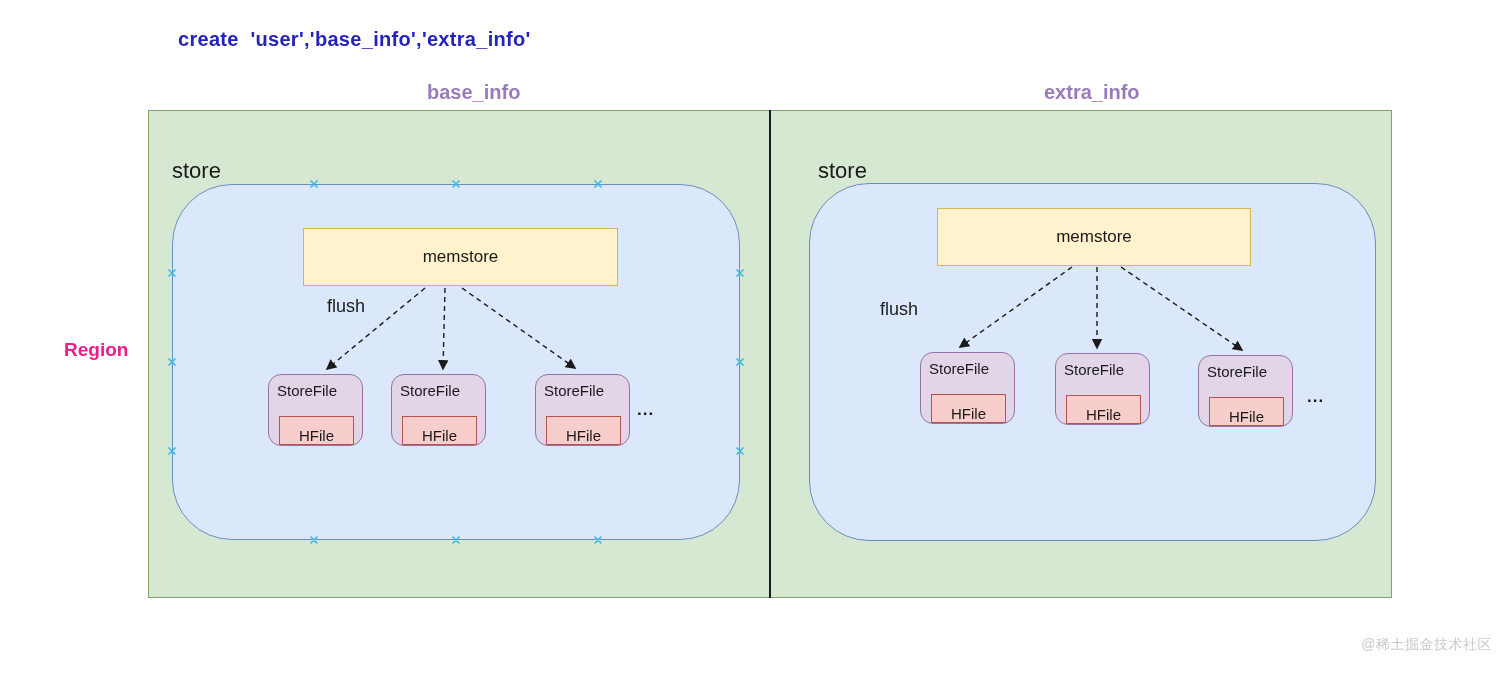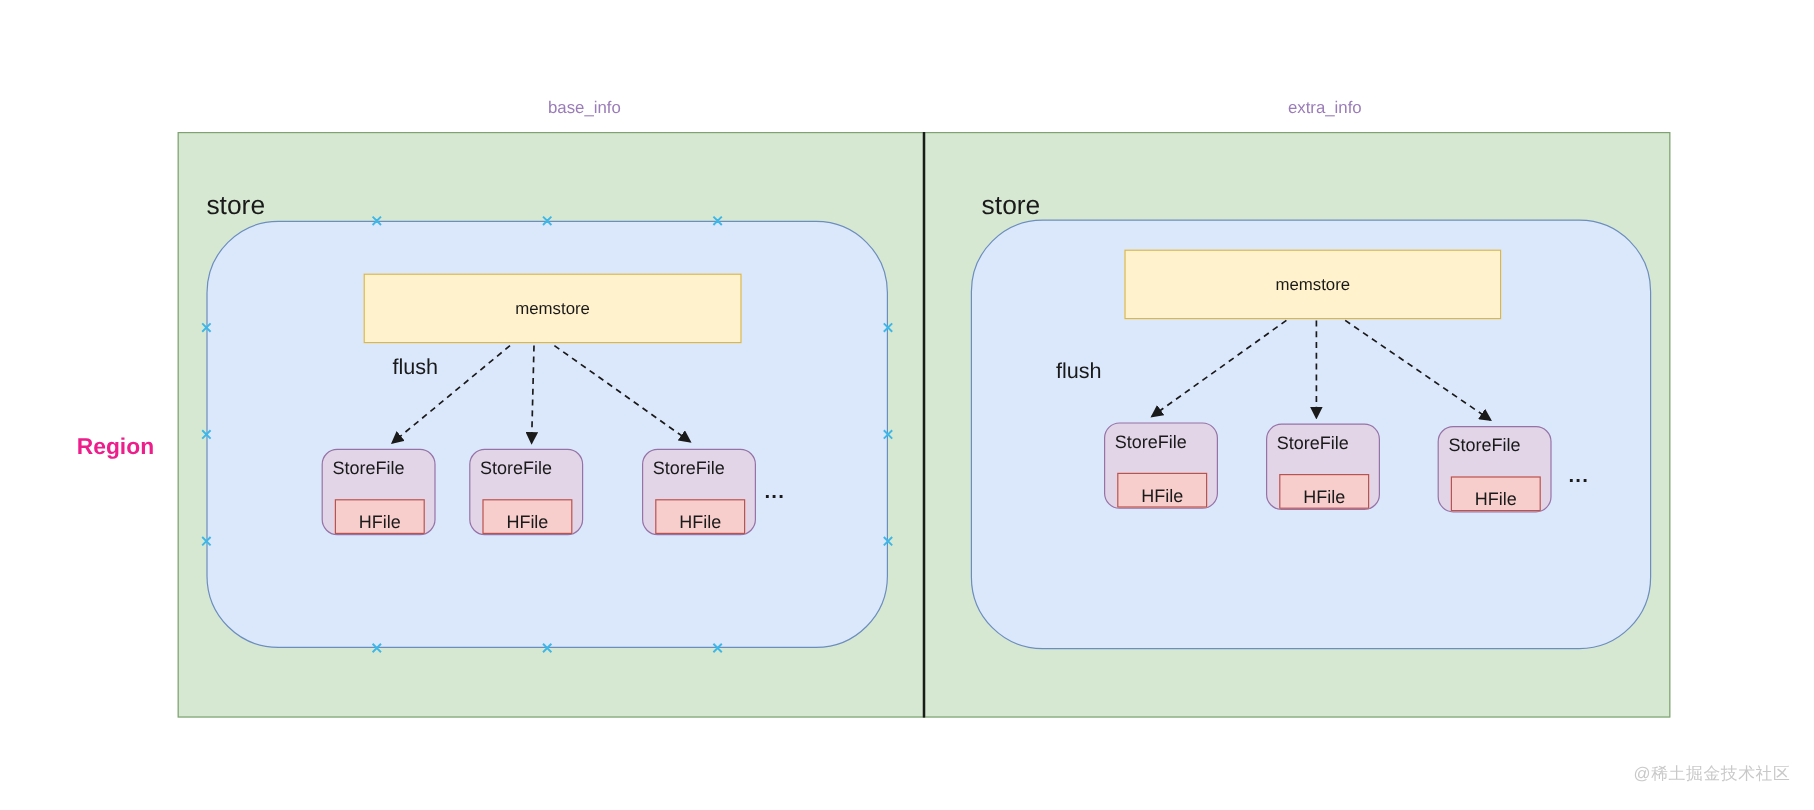--- a/index.html
+++ b/index.html
@@ -14,53 +14,54 @@
   }
   *{margin:0;padding:0;box-sizing:border-box;}
   html,body{background:#ffffff;}
   body{font-family:"Liberation Sans","DejaVu Sans",sans-serif;color:var(--c-text);}
   .canvas{position:relative;width:1512px;height:675px;background:#ffffff;overflow:hidden;}
 
   .title-row{position:absolute;left:178px;top:28px;display:flex;align-items:baseline;gap:16px;white-space:pre;}
   .title-zh{font-size:21px;font-weight:bold;color:var(--c-title-zh);}
   .title-cmd{font-size:20px;font-weight:bold;color:var(--c-title-cmd);letter-spacing:.3px;}
 
-  .col-header{position:absolute;top:81px;width:120px;text-align:center;font-size:14px;font-weight:normal;color:var(--c-col-header);}
+  .col-header{position:absolute;top:81px;width:120px;font-size:20px;font-weight:bold;color:var(--c-col-header);}
   .col-header.base{left:427px;}
   .col-header.extra{left:1044px;}
 
-  .region-label{position:absolute;left:64px;top:339px;font-size:19px;font-weight:bold;color:var(--c-region);margin-top:23px;}
+  .region-label{position:absolute;left:64px;top:339px;font-size:19px;font-weight:bold;color:var(--c-region);}
 
   .panel{position:absolute;top:110px;width:622px;height:488px;background:var(--c-panel-fill);border:1px solid var(--c-panel-border);}
   .panel.left{left:148px;}
   .panel.right{left:770px;}
   .divider{position:absolute;left:769px;top:110px;width:2px;height:488px;background:#1b1b1b;}
 
   .store-label{position:absolute;font-size:22px;color:var(--c-text);}
   .store-shape{position:absolute;background:var(--c-store-fill);border:1px solid var(--c-store-border);border-radius:60px;}
 
-  .memstore{position:absolute;background:var(--c-mem-fill);border:1px solid var(--c-mem-border);display:flex;align-items:center;justify-content:center;font-size:14px;}
+  .memstore{position:absolute;background:var(--c-mem-fill);border:1px solid var(--c-mem-border);display:flex;align-items:center;justify-content:center;font-size:17px;}
   .flush-label{position:absolute;font-size:18px;}
 
   .storefile{position:absolute;width:95px;height:72px;background:var(--c-sf-fill);border:1px solid var(--c-sf-border);border-radius:13px;}
   .storefile .sf-label{position:absolute;left:8px;top:7px;font-size:15px;text-align:center;}
   .hfile{position:absolute;left:10px;top:41px;width:75px;height:29px;background:var(--c-hf-fill);border:1px solid var(--c-hf-border);display:flex;align-items:flex-end;justify-content:center;font-size:15px;}
 
   .ellipsis{position:absolute;font-size:17px;font-weight:bold;letter-spacing:1px;}
 
   .overlay{position:absolute;left:0;top:0;width:1512px;height:675px;pointer-events:none;}
 
   .watermark{position:absolute;top:636px;right:20px;font-size:14px;color:var(--c-watermark);letter-spacing:.5px;}
 </style>
 </head>
 <body>
 
 <div class="canvas">
 
   <div class="title-row">
+    <span class="title-cmd">create  'user','base_info','extra_info'</span>
   </div>
 
   <div class="col-header base">base_info</div>
   <div class="col-header extra">extra_info</div>
 
   <div class="region-label">Region</div>
 
   <div class="panel left"></div>
 
   <div class="panel right"></div>

